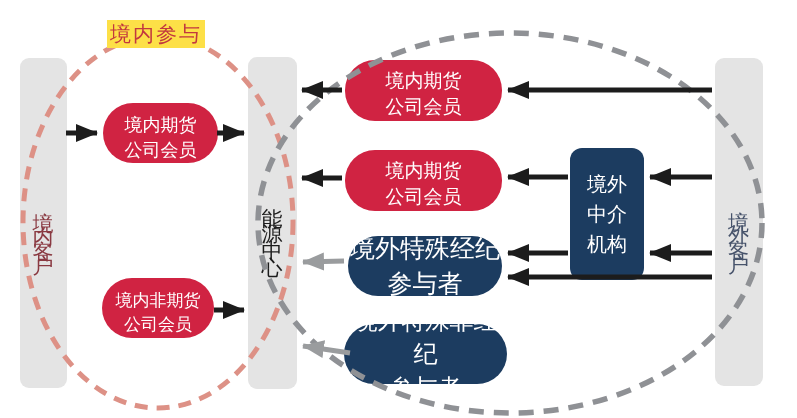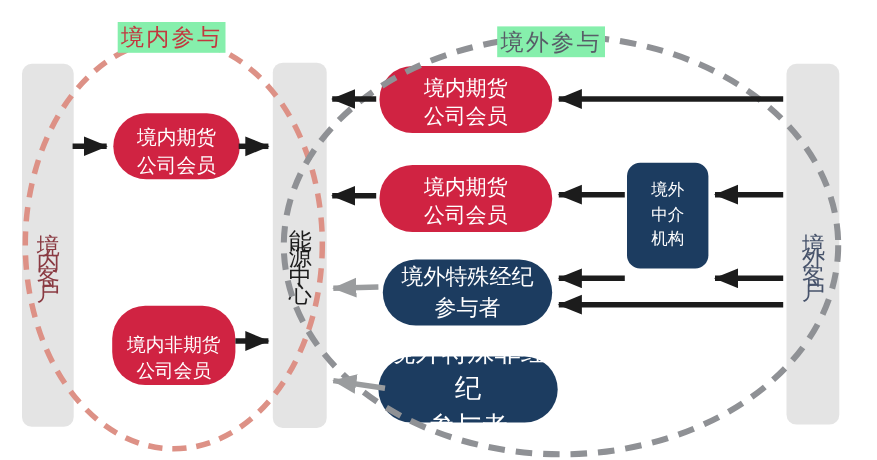--- a/index.html
+++ b/index.html
@@ -24,38 +24,38 @@
   .bar-left .bar-label{color:var(--left-bar-text);}
   .bar-center .bar-label{color:var(--center-bar-text);letter-spacing:16px;}
   .bar-right .bar-label{color:var(--right-bar-text);}
 
   
   .node{position:absolute;z-index:2;display:flex;align-items:center;justify-content:center;
         color:#fff;text-align:center;white-space:pre-line;line-height:1.4;border-radius:30px;}
   .node.red{background:var(--red-box);align-items:flex-end;}
   .node.navy{background:var(--navy-box);}
   .node-dfl{left:103px;top:103px;width:115px;height:60px;font-size:18px;}
-  .node-dnf{left:102px;top:278px;width:112px;height:72px;font-size:17px;}
+  .node-dnf{left:102px;top:278px;width:112px;height:60px;font-size:17px;font-family:Liberation Mono, monospace;}
   .node-dfr1{left:345px;top:60px;width:157px;height:61px;font-size:19px;}
   .node-dfr2{left:345px;top:150px;width:157px;height:61px;font-size:19px;}
-  .node-oim{left:570px;top:148px;width:74px;height:96px;font-size:15px;border-radius:12px;line-height:1.5;justify-content:center;}
-  .node-osb{left:348px;top:236px;width:154px;height:60px;font-size:20px;}
+  .node-oim{left:570px;top:148px;width:74px;height:132px;font-size:20px;border-radius:12px;line-height:1.5;justify-content:center;}
+  .node-osb{left:348px;top:236px;width:154px;height:60px;font-size:25px;}
   .node-osn{left:344px;top:324px;width:163px;height:60px;font-size:24px;}
 
   
   .overlay{position:absolute;left:0;top:0;width:797px;height:418px;z-index:3;pointer-events:none;}
   .el-red{fill:none;stroke:var(--domestic-dash);stroke-width:5;stroke-dasharray:13 9;}
   .el-gray{fill:none;stroke:var(--overseas-dash);stroke-width:5.5;stroke-dasharray:15 10;}
   .al-b{stroke:var(--arrow-black);stroke-width:5;}
   .al-g{stroke:var(--arrow-gray);stroke-width:5;}
   .mh-b-p{fill:var(--arrow-black);}
   .mh-g-p{fill:var(--arrow-gray);}
 
   
-  .etitle{position:absolute;z-index:4;background:#86efac;padding:0 3px;font-size:21px;
+  .etitle{position:absolute;z-index:4;background:#fde047;padding:0 3px;font-size:21px;
           letter-spacing:2px;white-space:nowrap;text-align:right;}
   .etitle-domestic{left:107px;top:20px;color:var(--domestic-title);}
   .etitle-overseas{left:452px;top:24px;color:var(--overseas-title);}
 </style>
 </head>
 <body>
 
 <div class="stage">
 
   <div class="bar bar-left">
@@ -121,15 +121,14 @@
     <line class="al-b" x1="342" y1="178" x2="302" y2="178" marker-end="url(#mh-b)"></line>
     <line class="al-b" x1="712" y1="253" x2="650" y2="253" marker-end="url(#mh-b)"></line>
     <line class="al-b" x1="568" y1="253" x2="508" y2="253" marker-end="url(#mh-b)"></line>
     <line class="al-b" x1="712" y1="277" x2="508" y2="277" marker-end="url(#mh-b)"></line>
 
     <line class="al-g" x1="344" y1="261" x2="303" y2="262" marker-end="url(#mh-g)"></line>
     <line class="al-g" x1="350" y1="353" x2="303" y2="346" marker-end="url(#mh-g)"></line>
   </svg>
 
   <div class="etitle etitle-domestic">境内参与</div>
-  <div class="etitle etitle-overseas">境外参与</div>
 
 </div>
 
 </body></html>

